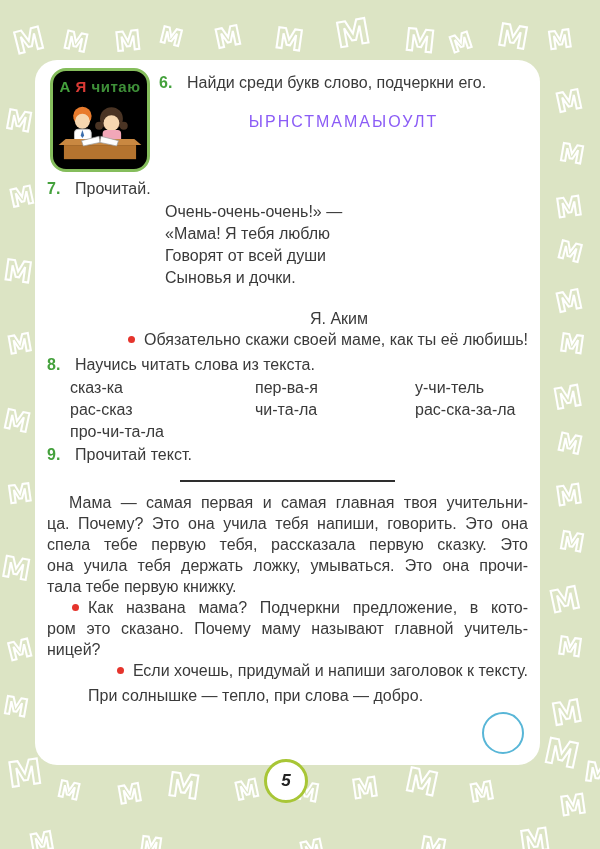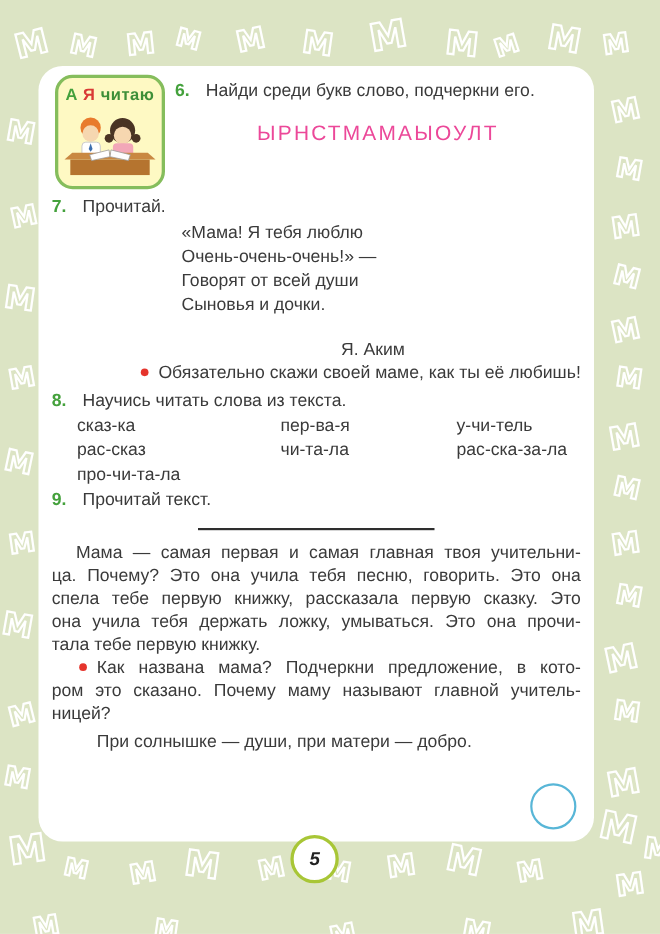--- a/index.html
+++ b/index.html
@@ -20,35 +20,35 @@
   
   .sheet{
     position:absolute;left:35px;top:60px;width:505px;height:705px;
     background:#ffffff;border-radius:22px;
     padding:12px 12px 0 12px;box-sizing:border-box;
     font-size:16px;line-height:21px;
   }
   
   .badge{
     position:absolute;left:15px;top:8px;width:100px;height:104px;
-    background:#fef9c3;border:3px solid #85bd5c;border-radius:16px;
+    background:#000000;border:3px solid #85bd5c;border-radius:16px;
     box-sizing:border-box;text-align:center;overflow:hidden;
   }
   .badge-title{font-size:15px;font-weight:bold;margin-top:5px;letter-spacing:.5px;}
   .badge-a{color:#44a13c;}
   .badge-ya{color:#d93a35;}
   .badge-word{color:#3e8f38;}
   .badge svg{display:block;margin:2px auto 0;}
   
   .task{display:flex;align-items:baseline;}
   .num{color:#44a13c;font-weight:bold;min-width:22px;margin-right:6px;text-align:left;}
   .num.wide{min-width:28px;margin-left:-4px;}
   .t6-block{margin-left:112px;}
   .letters-line{
-    margin-top:18px;text-align:center;font-size:19px;letter-spacing:2px;color:#ec4899;
+    margin-top:18px;text-align:center;font-size:16px;letter-spacing:2px;color:#8b5cf6;
   }
   .t7{margin-top:46px;}
   .poem{margin-left:118px;margin-top:2px;line-height:22px;}
   .author{margin-left:263px;line-height:20px;margin-top:20px;}
   .bullet-line{margin-left:25px;text-align:right;}
   .dot{
     display:inline-block;width:7px;height:7px;border-radius:50%;
     background:#e5342c;margin-right:9px;vertical-align:2px;
   }
   .t8{margin-top:4px;}
@@ -172,22 +172,22 @@
     </div>
     <div class="letters-line">ЫРНСТМАМАЫОУЛТ</div>
   </div>
 
   <div class="task t7">
     <span class="num">7.</span>
     <span>Прочитай.</span>
   </div>
 
   <div class="poem">
+    <div>Очень-очень-очень!» —</div>
     <div>«Мама! Я тебя люблю</div>
-    <div>Очень-очень-очень!» —</div>
     <div>Говорят от всей души</div>
     <div>Сыновья и дочки.</div>
   </div>
   <div class="author">Я. Аким</div>
 
   <div class="bullet-line">
     <span class="dot"></span><span>Обязательно скажи своей маме, как ты её любишь!</span>
   </div>
 
   <div class="task t8">
@@ -207,36 +207,39 @@
 
   <div class="task t9">
     <span class="num">9.</span>
     <span>Прочитай текст.</span>
   </div>
 
   <div class="title-line"></div>
 
   <div>
     <div class="jline p-indent">Мама — самая первая и самая главная твоя учительни-</div>
-    <div class="jline">ца. Почему? Это она учила тебя песню, говорить. Это она</div>
-    <div class="jline">спела тебе первую книжку, рассказала первую сказку. Это</div>
+    <div class="jline">ца. Почему? Это она учила тебя напиши, говорить. Это она</div>
+    <div class="jline">спела тебе первую тебя, рассказала первую сказку. Это</div>
     <div class="jline">она учила тебя держать ложку, умываться. Это она прочи-</div>
     <div class="jline last">тала тебе первую книжку.</div>
   </div>
 
   <div>
     <div class="jline b1-first">
       <span class="dot"></span><span>Как названа мама? Подчеркни предложение, в кото-</span>
     </div>
     <div class="jline">ром это сказано. Почему маму называют главной учитель-</div>
     <div class="jline last">ницей?</div>
   </div>
 
-
-
-  <div class="proverb">При солнышке — души, при матери — добро.</div>
+  <div class="bullet-line">
+    <span class="dot"></span><span>Если хочешь, придумай и напиши заголовок к тексту.</span>
+  </div>
+
+
+  <div class="proverb">При солнышке — тепло, при слова — добро.</div>
 
 </div>
 
 <div class="answer-circle"></div>
 <div class="page-badge">
   <span>5</span>
 </div>
 
 </body></html>

